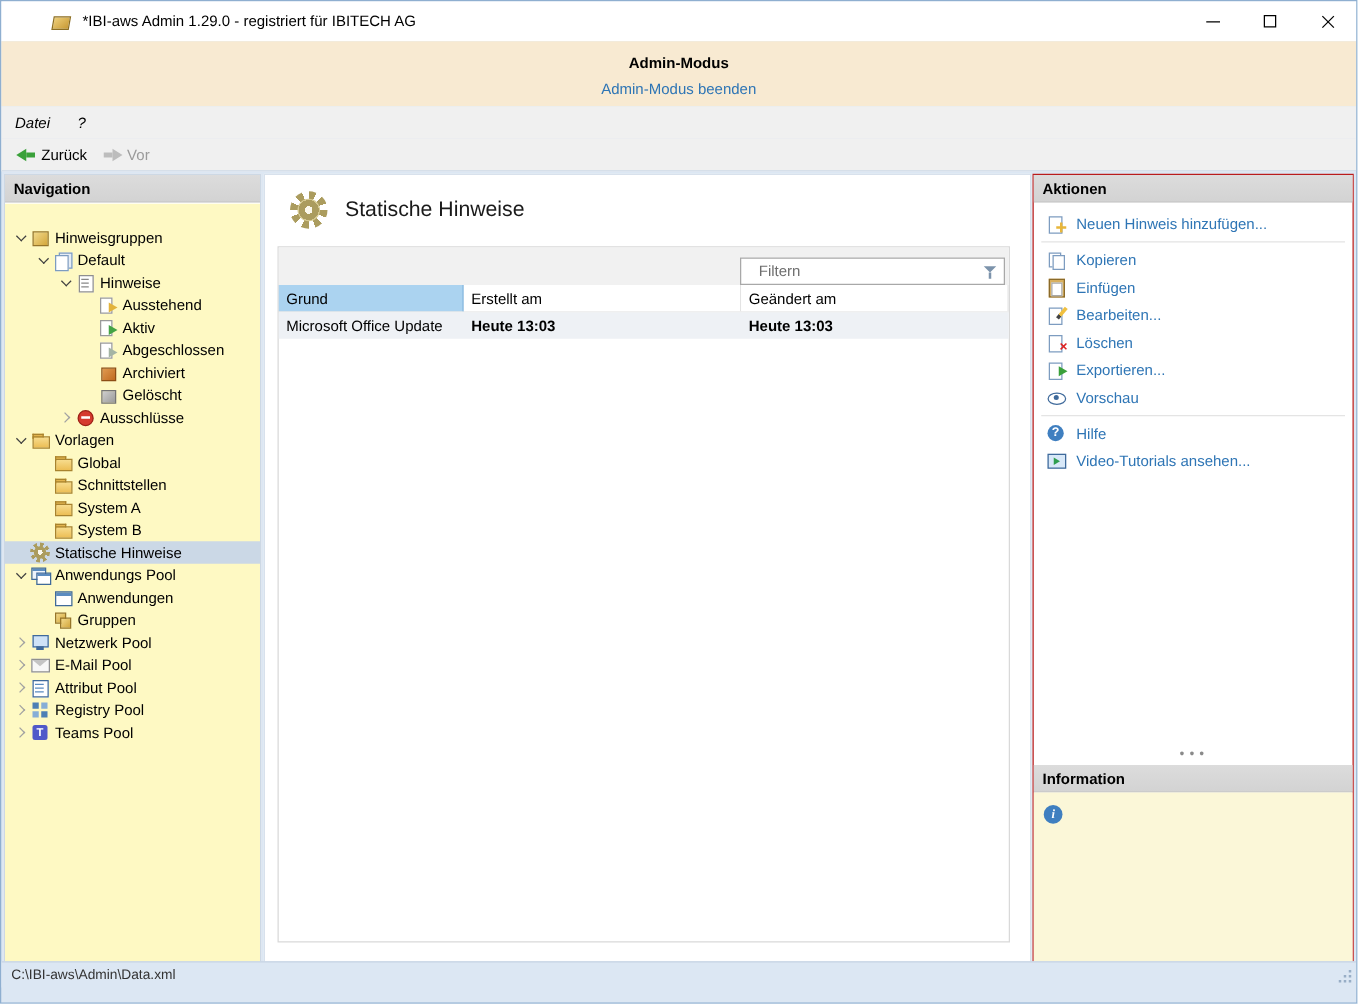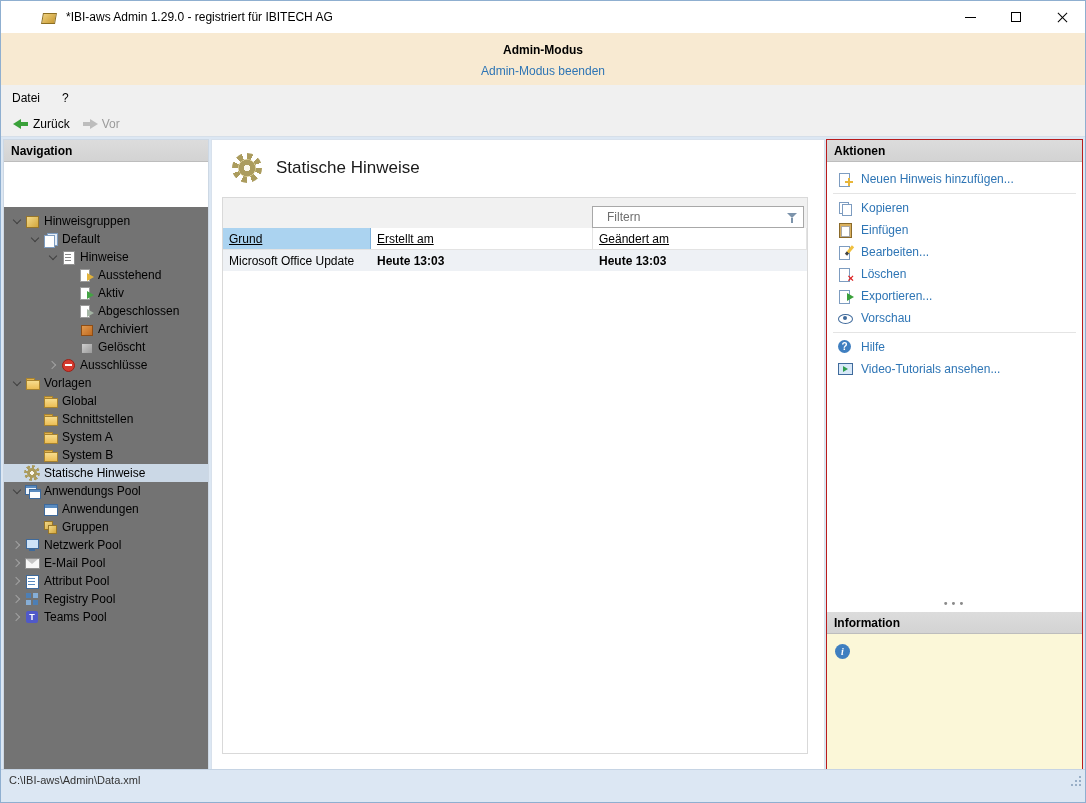--- a/index.html
+++ b/index.html
@@ -20,40 +20,40 @@
   .glyph-close::before,.glyph-close::after { content:""; position:absolute; left:0; top:6px; width:13px; height:1px; background:#000; }
   .glyph-close::before { transform:rotate(45deg); }
   .glyph-close::after { transform:rotate(-45deg); }
 
   
   .banner { position:absolute; top:32px; left:0; right:0; height:52px; background:#f8ead2; text-align:center; }
   .banner-title { padding-top:10px; font-weight:bold; font-size:12px; }
   .banner-link { display:inline-block; margin-top:7px; color:#2e75b5; font-size:12px; cursor:pointer; }
 
   
-  .menubar { position:absolute; top:84px; left:0; right:0; height:26px; background:#f0f0f0; display:flex; align-items:center; }
+  .menubar { position:absolute; top:84px; left:0; right:0; height:26px; background:#f0f0f0; display:flex; align-items:center;font-style:italic; }
   .menu-item { padding:4px 11px; cursor:pointer; }
   .toolbar { position:absolute; top:110px; left:0; right:0; height:26px; background:#f0f0f0; border-bottom:1px solid #d6dfe9; display:flex; align-items:center; padding-left:6px; }
   .tool-btn { display:flex; align-items:center; gap:4px; padding:3px 6px; cursor:pointer; }
   .tool-btn.disabled { color:#9b9b9b; cursor:default;text-align:center; }
   .arr { width:16px; height:16px; position:relative; display:inline-block; flex:0 0 16px; }
   .arr-back::before { content:""; position:absolute; left:0; top:3px; border-right:8px solid #3aa13a; border-top:5px solid transparent; border-bottom:5px solid transparent; }
   .arr-back::after { content:""; position:absolute; left:8px; top:6px; width:7px; height:4px; background:#3aa13a; }
   .arr-fwd::before { content:""; position:absolute; right:0; top:3px; border-left:8px solid #bdbdbd; border-top:5px solid transparent; border-bottom:5px solid transparent; }
   .arr-fwd::after { content:""; position:absolute; left:1px; top:6px; width:7px; height:4px; background:#bdbdbd; }
 
   
   .workspace { position:absolute; top:136px; left:0; right:0; bottom:21px; }
   .panel-header { height:22px; background:linear-gradient(#dcdcdc,#d3d3d3); border-bottom:1px solid #bdbdbd; display:flex; align-items:center; padding-left:7px; font-weight:bold; font-size:12px; }
   .nav-panel { position:absolute; left:2px; top:2px; width:206px; bottom:6px; background:#fff; border:1px solid #cdd8e4; }
   .main-panel { position:absolute; left:210px; top:2px; width:614px; bottom:6px; background:#fff; border:1px solid #d8e1ec; }
   .right-panel { position:absolute; right:2px; top:2px; width:257px; bottom:6px; background:#fff; border:1px solid #b91c1c; display:flex; flex-direction:column; }
 
   
-  .tree { position:absolute; top:23px; left:0; right:0; bottom:0; background:#737373; padding-top:5px; overflow:hidden;margin-top:44px; }
+  .tree { position:absolute; top:23px; left:0; right:0; bottom:0; background:#fef9c3; padding-top:18px; overflow:hidden; }
   .trow { display:flex; align-items:center; height:18px; padding-left:6px; cursor:pointer; white-space:nowrap; }
   .trow.lvl1 { padding-left:24px; } .trow.lvl2 { padding-left:42px; } .trow.lvl3 { padding-left:60px; }
   .trow.sel { background:#cbd8e6; }
   .chev { width:14px; height:14px; position:relative; flex:0 0 14px; }
   .chev.exp::before { content:""; position:absolute; left:4px; top:3px; width:5px; height:5px; border-right:1.5px solid #404040; border-bottom:1.5px solid #404040; transform:rotate(45deg); }
   .chev.col::before { content:""; position:absolute; left:3px; top:4px; width:5px; height:5px; border-right:1.2px solid #a2a2a2; border-bottom:1.2px solid #a2a2a2; transform:rotate(-45deg); }
   .tlabel { margin-left:4px; }
 
   
   .ic { width:16px; height:16px; position:relative; display:inline-block; flex:0 0 16px; }
@@ -112,21 +112,21 @@
   .content-title .text { font-size:17px; color:#1a1a1a; }
   .listview { position:absolute; left:10px; right:16px; top:57px; bottom:20px; border:1px solid #d9d9d9; background:#fff; display:flex; flex-direction:column; }
   .filter-strip { height:30px; background:#f1f1f1; display:flex; justify-content:flex-end; align-items:flex-end; padding-right:3px; }
   .filter-box { position:relative; width:212px; height:22px; border:1px solid #a8a8a8; background:#fff; display:flex; align-items:center; }
   .filter-box input { border:none; outline:none; width:100%; height:100%; padding:0 24px 0 14px; font:12px "Liberation Sans",sans-serif; background:transparent; }
   .filter-box input::placeholder { color:#6e6e6e; }
   .funnel { position:absolute; right:5px; top:5px; width:12px; height:12px; }
   .funnel::before { content:""; position:absolute; left:1px; top:1px; border-left:5px solid transparent; border-right:5px solid transparent; border-top:5px solid #7c93ab; }
   .funnel::after { content:""; position:absolute; left:5px; top:6px; width:2px; height:5px; background:#7c93ab; }
   .thead { display:grid; grid-template-columns:148px 222px 1fr; height:22px; border-bottom:1px solid #e3e3e3; }
-  .th { display:flex; align-items:center; padding-left:6px; border-right:1px solid #e3e3e3; background:#fff; cursor:pointer;text-decoration:underline; }
+  .th { display:flex; align-items:center; padding-left:6px; border-right:1px solid #e3e3e3; background:#fff; cursor:pointer; }
   .th.sorted { background:#abd3f0; border-right-color:#7fb2dc; }
   .tr-data { display:grid; grid-template-columns:148px 222px 1fr; height:21px; background:#eef1f5; cursor:pointer; }
   .td { display:flex; align-items:center; padding-left:6px; overflow:hidden; white-space:nowrap; }
   .td.b { font-weight:bold; }
 
   
   .actions-list { flex:1; padding-top:6px; position:relative; }
   .action-item { display:flex; align-items:center; gap:8px; height:22px; padding-left:10px; color:#2e75b5; cursor:pointer; white-space:nowrap; }
   .action-sep { border-top:1px solid #e4e4e4; margin:3px 6px; }
   .splitter { position:absolute; bottom:0; left:0; right:0; height:12px; text-align:center; color:#8a8a8a; font:10px/8px "DejaVu Sans",sans-serif; letter-spacing:2px; cursor:ns-resize; }

